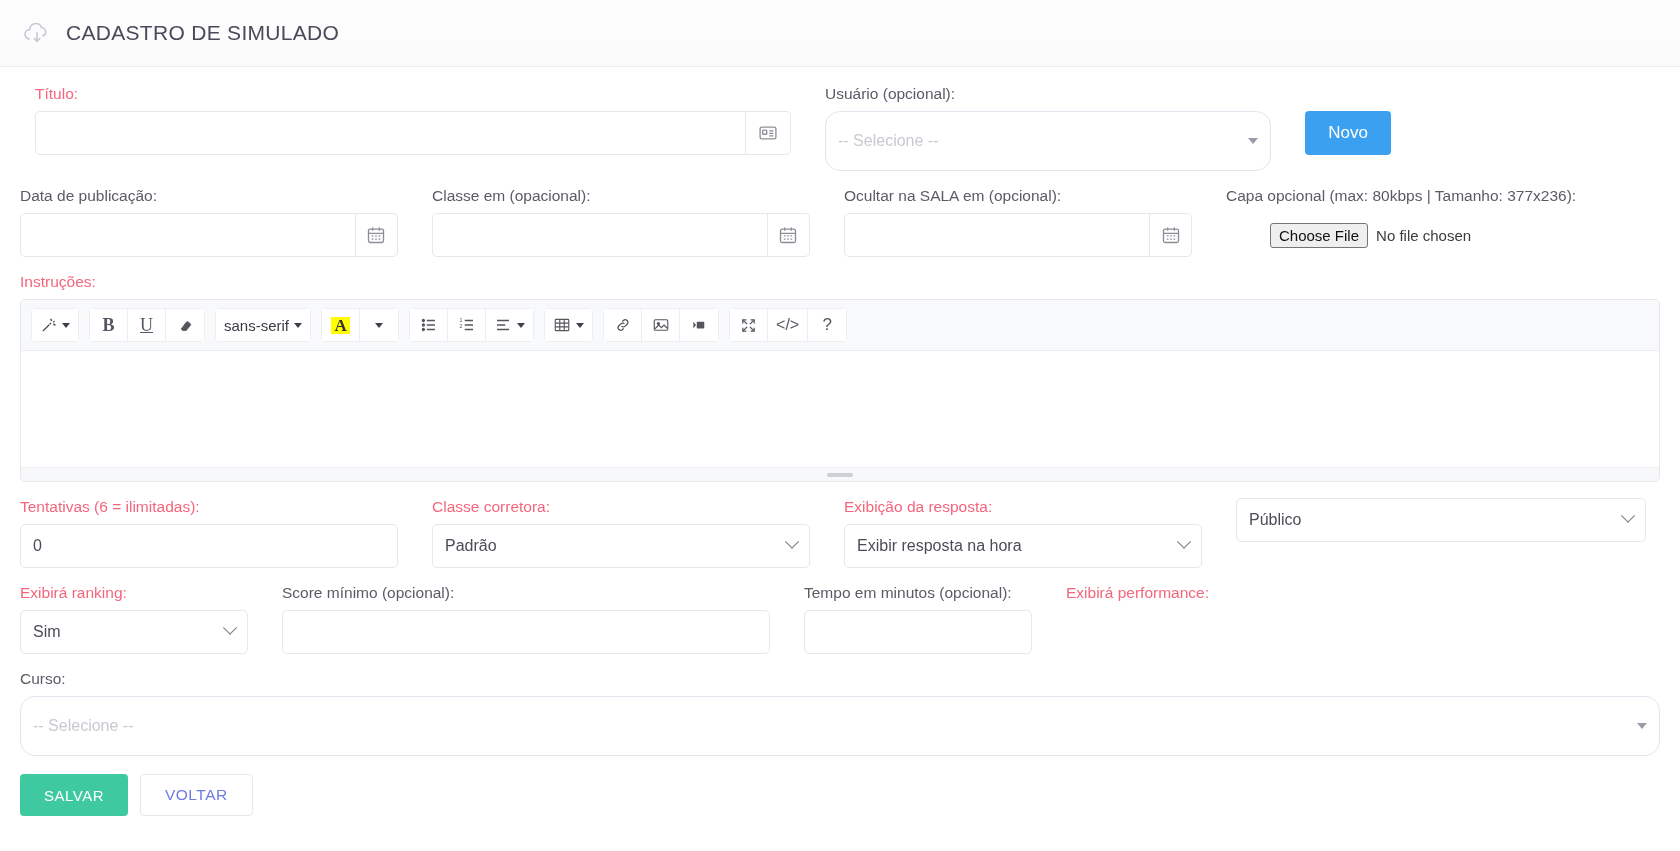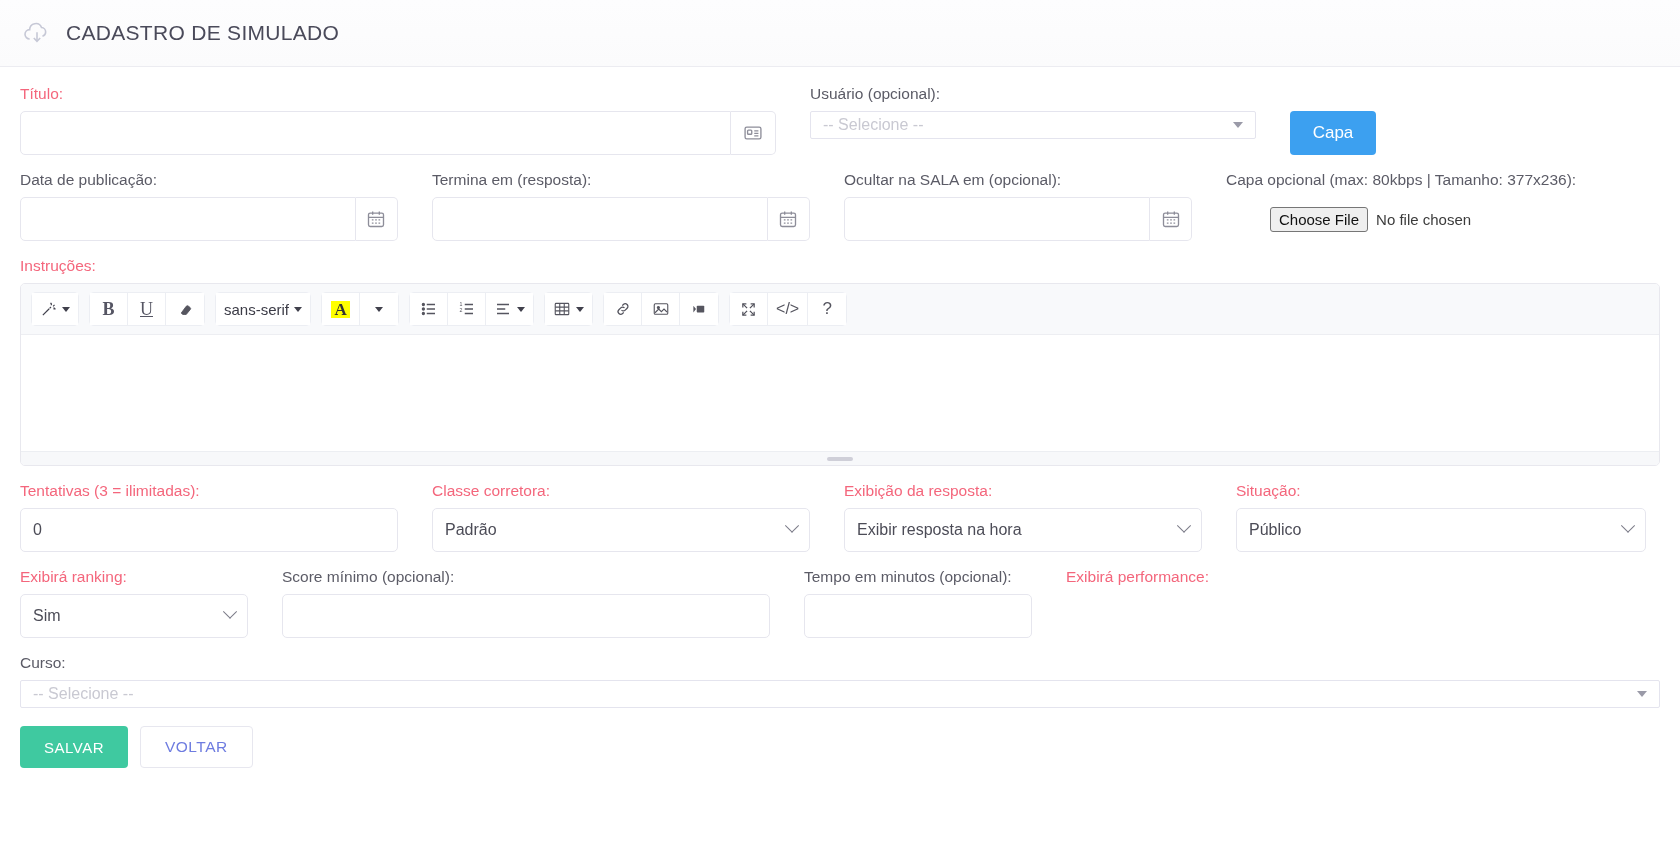--- a/index.html
+++ b/index.html
@@ -63,21 +63,21 @@
     width: 48px; height: 44px;
     border: 1px solid #e6e6ee; border-left: none;
     border-radius: 0 5px 5px 0;
     background: #fff;
     display: flex; align-items: center; justify-content: center;
     color: #8d8d99;
   }
 
   
   .select2 {
-    height: 28px; border: 1px solid #e4e4ee; border-radius: 2px;
+    height: 60px; border: 1px solid #e4e4ee; border-radius: 15px;
     background:#fff; display:flex; align-items:center; justify-content:space-between;
     padding: 0 12px; font-size: 16px; color: #c9c9d2; width: 100%;
   }
   .caret-sm { width:0;height:0;border-left:5px solid transparent;border-right:5px solid transparent;
               border-top:6px solid #9a9aa8; }
 
   
   .nselect {
     height: 44px; border: 1px solid #e6e6ee; border-radius: 5px;
     background: #fff; display: flex; align-items: center; justify-content: space-between;
@@ -135,21 +135,21 @@
   .btn-salvar {
     background: #3fc9a0; color: #fff; border: none; border-radius: 4px;
     padding: 0 24px; height: 42px; font-size: 15px; letter-spacing: .5px; cursor: pointer;
   }
   .btn-voltar {
     background: #fff; color: #6e7ce0; border: 1px solid #e7e7ef; border-radius: 4px;
     padding: 0 24px; height: 42px; font-size: 15.5px; letter-spacing: .5px; cursor: pointer;
   }
 
   
-  .w-title { width: 790px; }
+  .w-title { width: 790px; margin-left: 15px; }
   .w-user  { width: 480px; }
   .w-novo  { width: auto; }
   .w-date  { width: 412px; }
   .w-hide  { width: 382px; }
   .w-capa  { width: auto; }
   .w-q     { width: 412px; }
   .w-q2    { width: 412px; }
   .w-q3    { width: 392px; }
   .w-q4    { width: 410px; }
   .w-rank  { width: 262px; }
@@ -193,40 +193,40 @@
       </div>
       <div class="field w-user">
         <label class="lbl">Usuário (opcional):</label>
         <div class="select2">
           <span class="placeholder">-- Selecione --</span>
           <span class="caret-sm"></span>
         </div>
       </div>
       <div class="field w-novo">
         <label class="lbl">&nbsp;</label>
-        <button class="btn-novo">Capa</button>
+        <button class="btn-novo">Novo</button>
       </div>
     </div>
 
     <div class="row mt16">
       <div class="field w-date">
         <label class="lbl">Data de publicação:</label>
         <div class="input-group">
           <div class="ctrl"></div>
           <div class="addon">
             <svg width="20" height="20" viewBox="0 0 24 24" fill="none" stroke="#8d8d99" stroke-width="1.6">
               <rect x="3" y="5" width="18" height="16" rx="2"></rect>
                 <path d="M3 10h18M8 3v4M16 3v4"></path>
               <path d="M7 13h2M11 13h2M15 13h2M7 17h2M11 17h2M15 17h2" stroke-width="1.4"></path>
             </svg>
           </div>
         </div>
       </div>
       <div class="field w-date">
-        <label class="lbl">Termina em (resposta):</label>
+        <label class="lbl">Classe em (opacional):</label>
         <div class="input-group">
           <div class="ctrl"></div>
           <div class="addon">
             <svg width="20" height="20" viewBox="0 0 24 24" fill="none" stroke="#8d8d99" stroke-width="1.6">
               <rect x="3" y="5" width="18" height="16" rx="2"></rect>
                 <path d="M3 10h18M8 3v4M16 3v4"></path>
               <path d="M7 13h2M11 13h2M15 13h2M7 17h2M11 17h2M15 17h2" stroke-width="1.4"></path>
             </svg>
           </div>
         </div>
@@ -375,39 +375,38 @@
           <div class="editor-area"></div>
           <div class="editor-status">
             <span class="grip"></span>
           </div>
         </div>
       </div>
     </div>
 
     <div class="row mt16">
       <div class="field w-q">
-        <label class="lbl req">Tentativas (3 = ilimitadas):</label>
+        <label class="lbl req">Tentativas (6 = ilimitadas):</label>
         <div class="ctrl">0</div>
       </div>
       <div class="field w-q2">
         <label class="lbl req">Classe corretora:</label>
         <div class="nselect">
           <span>Padrão</span>
           <span class="chev"></span>
         </div>
       </div>
       <div class="field w-q3">
         <label class="lbl req">Exibição da resposta:</label>
         <div class="nselect">
           <span>Exibir resposta na hora</span>
           <span class="chev"></span>
         </div>
       </div>
       <div class="field w-q4">
-        <label class="lbl req">Situação:</label>
         <div class="nselect">
           <span>Público</span>
           <span class="chev"></span>
         </div>
       </div>
     </div>
 
     <div class="row mt16">
       <div class="field w-rank">
         <label class="lbl req">Exibirá ranking:</label>

